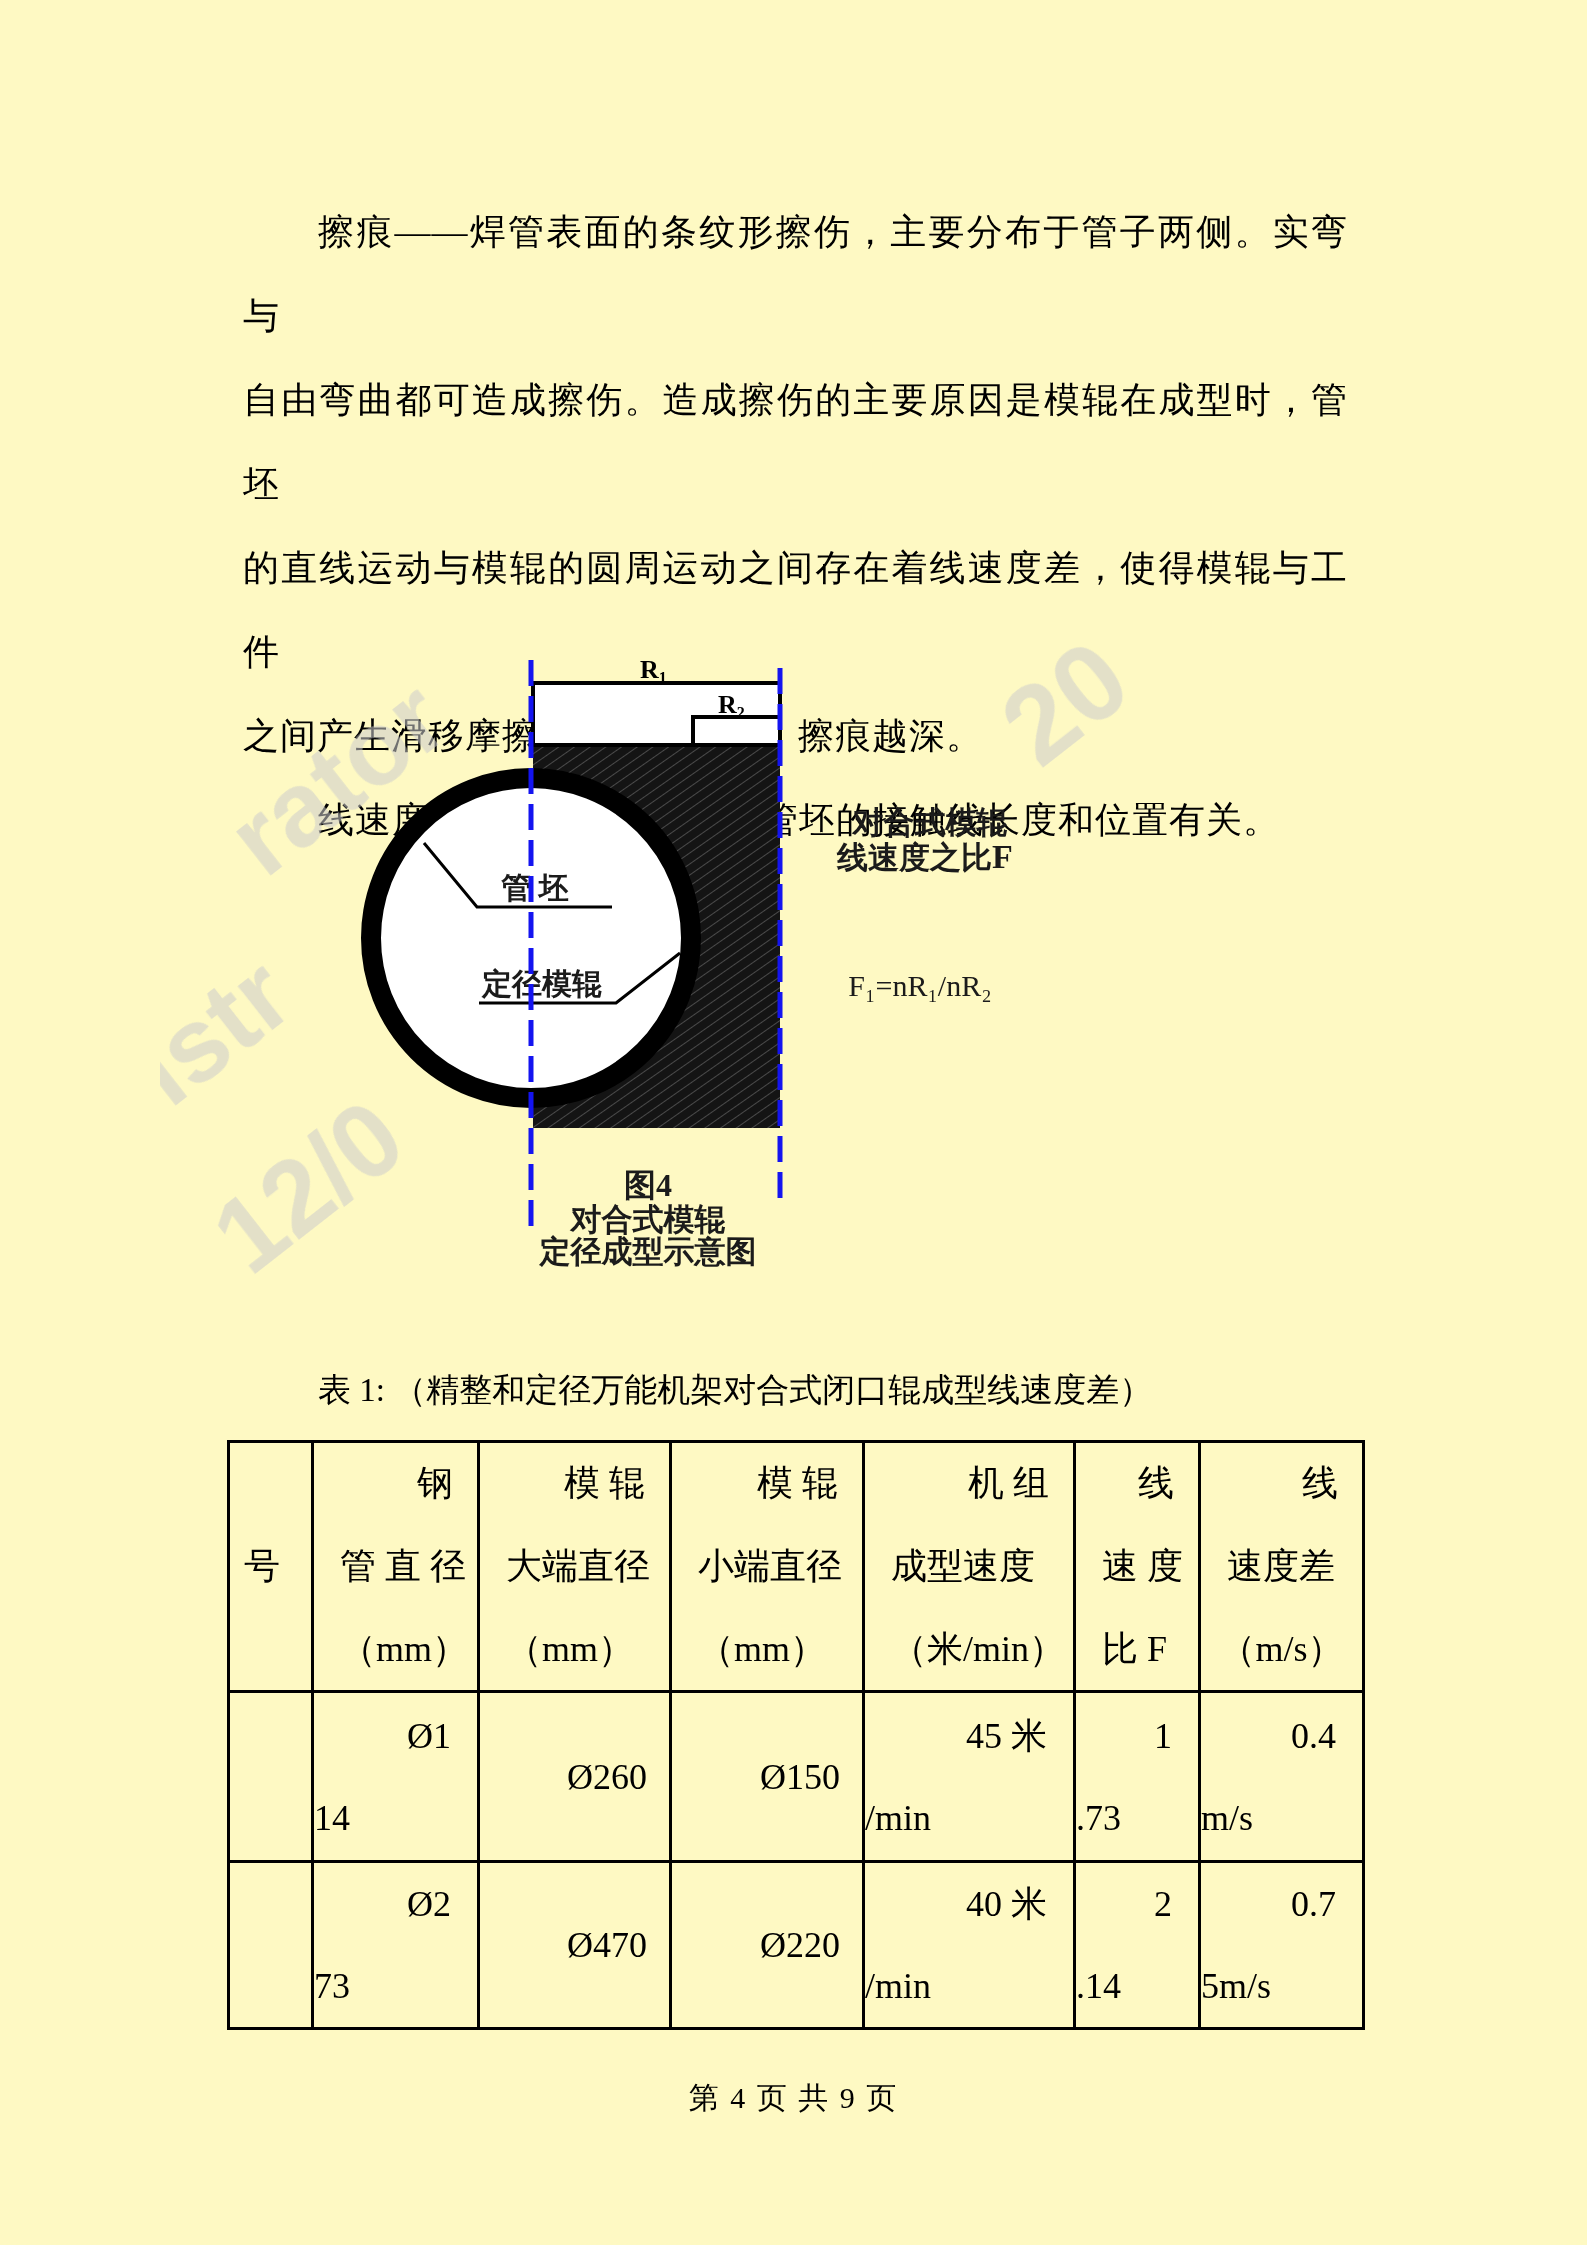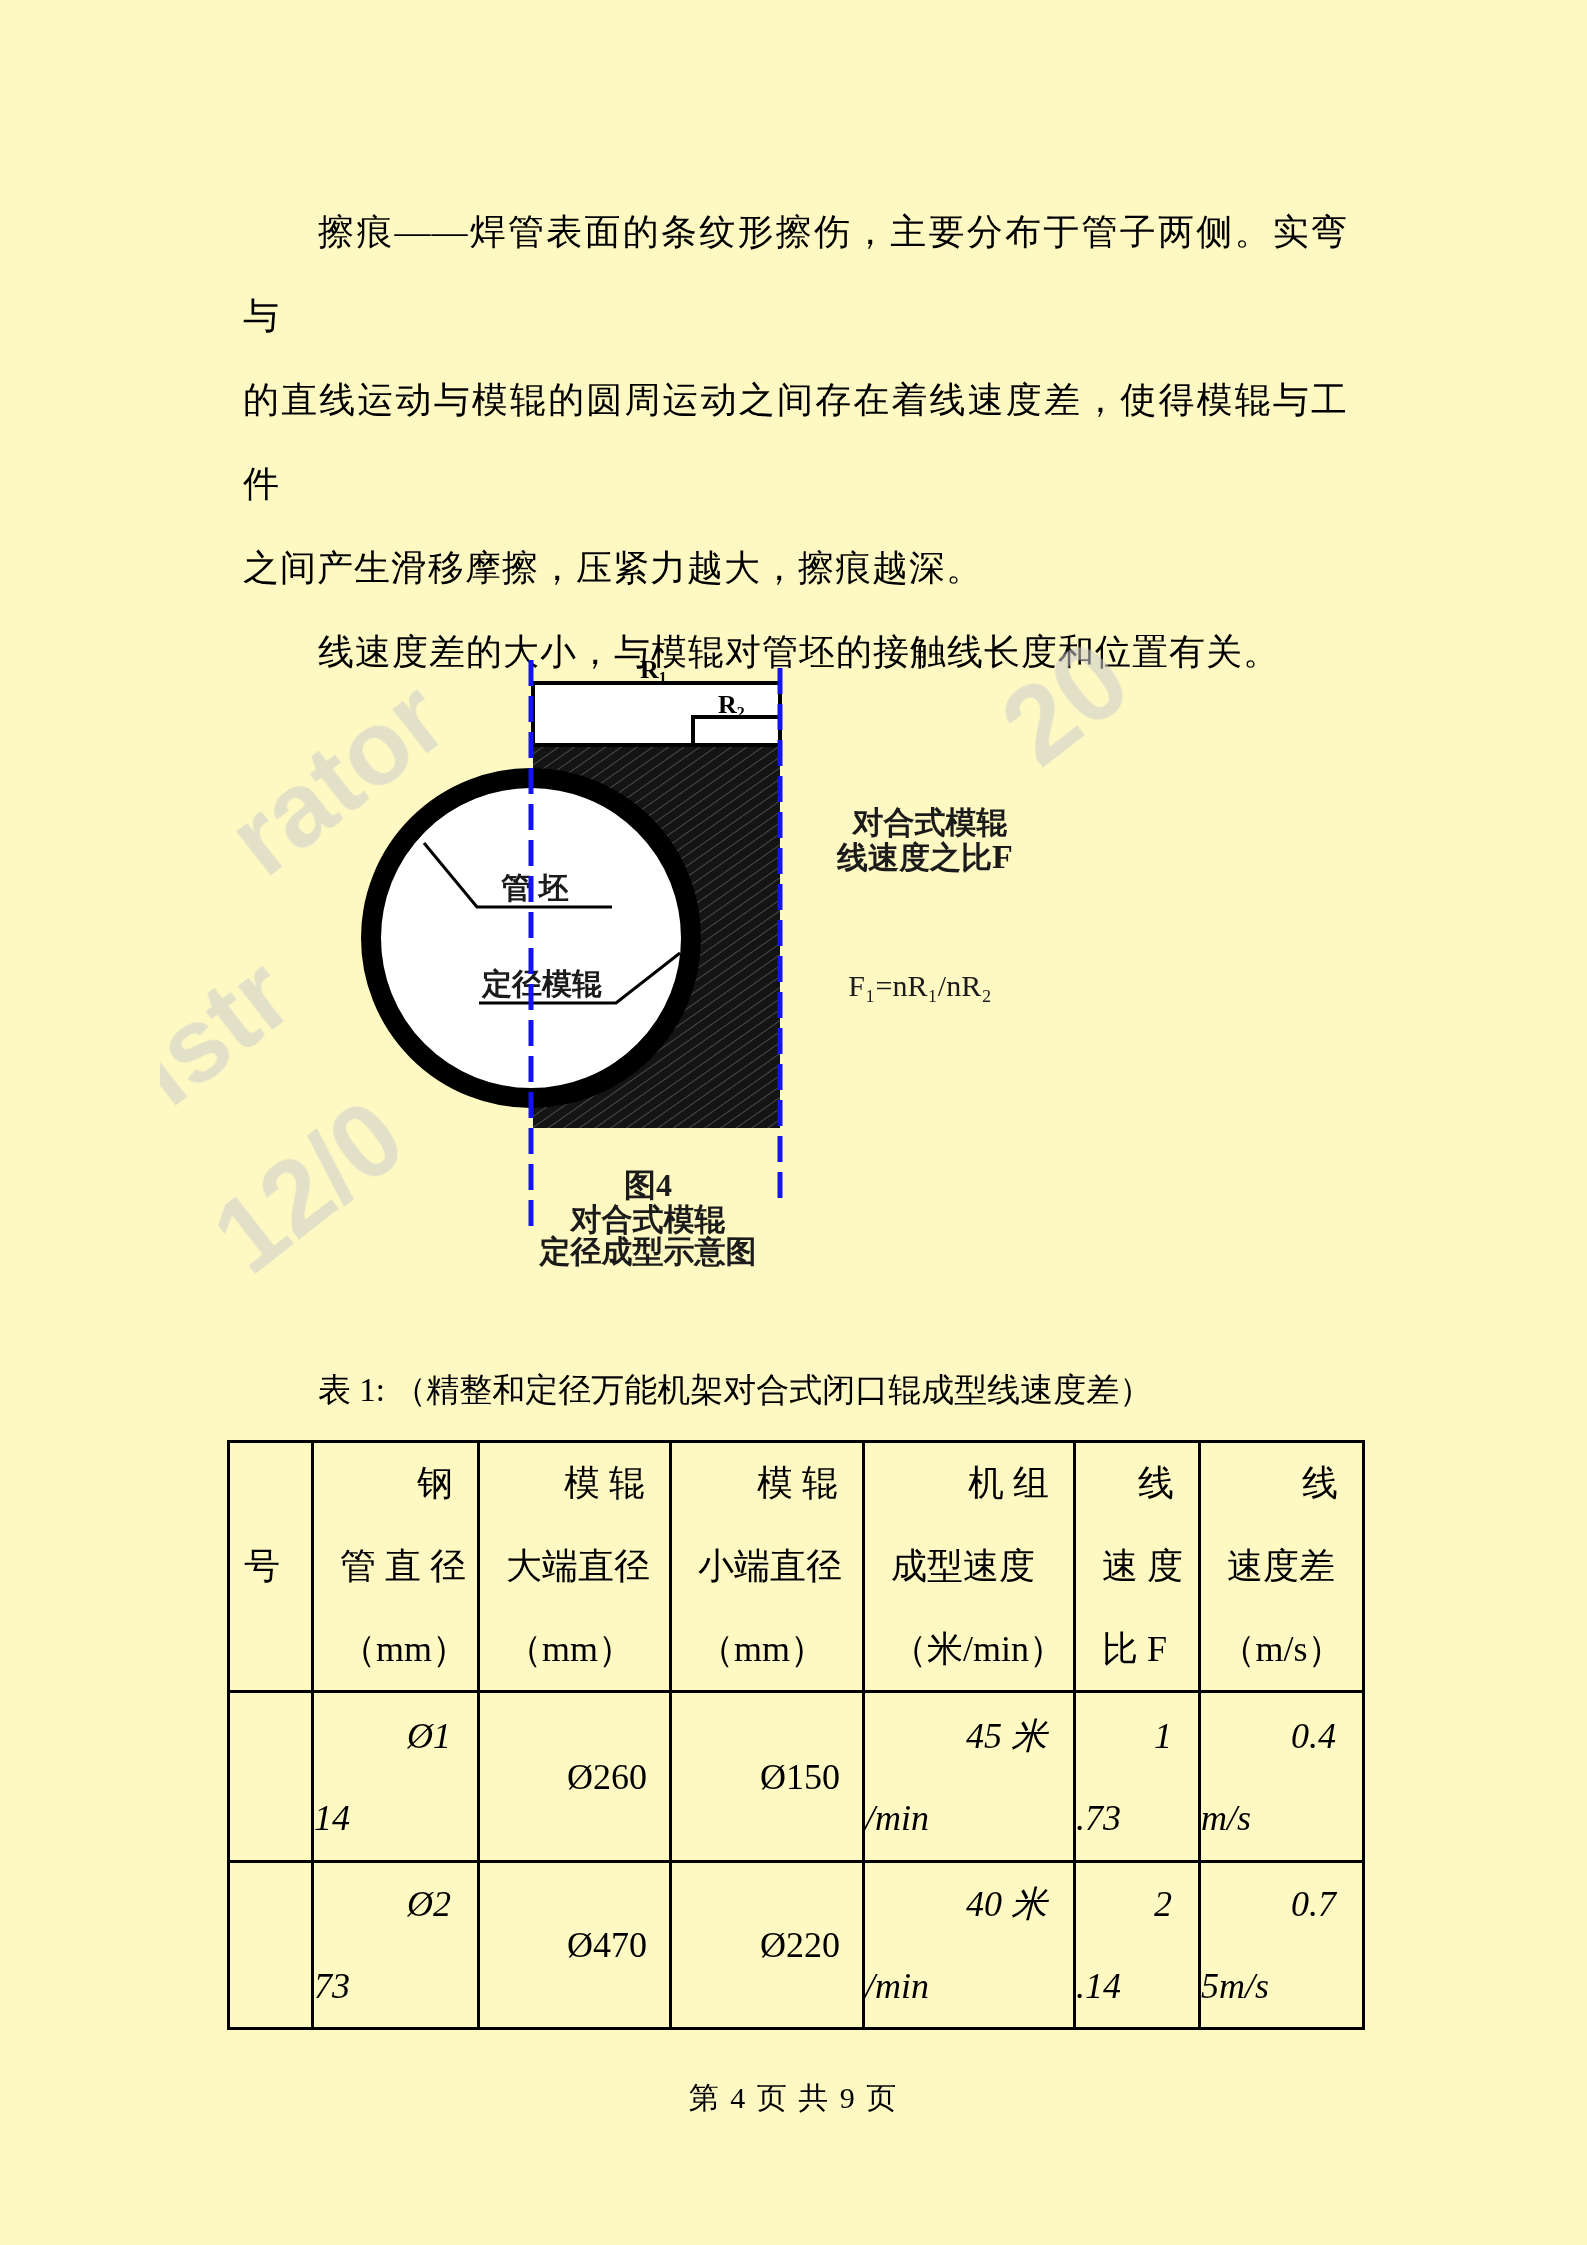--- a/index.html
+++ b/index.html
@@ -37,39 +37,40 @@
   }
   table.spec td{
     border:3px solid #000;padding:0;vertical-align:middle;overflow:hidden;
   }
   .hcell{display:flex;flex-direction:column;justify-content:center;height:244px;}
   .hl{line-height:83px;white-space:nowrap;}
   .h-r{text-align:right;padding-right:24px;}
   .h-l{text-align:left;padding-left:26px;}
   .h-c{text-align:center;}
   .seq{display:flex;align-items:center;height:244px;padding-left:14px;}
-  .dcell{display:flex;flex-direction:column;justify-content:center;height:100%;font-style:italic;}
+  .dcell{display:flex;flex-direction:column;justify-content:center;height:100%;}
   .dl{line-height:82px;white-space:nowrap;}
   .d-r{text-align:right;padding-right:26px;}
   .d-l{text-align:left;}
   .single{display:flex;align-items:center;justify-content:flex-end;height:100%;padding-right:22px;}
   tr.r1{height:170px;} tr.r2{height:167px;} tr.hr0{height:250px;}
   
   .footer{
     position:absolute;left:0;right:0;top:2078px;
     text-align:center;font-size:30px;letter-spacing:2px;
   }
 </style>
 </head>
 <body>
 
 <div class="page">
 
   <div class="body-text">
     <div class="line stretch indent">擦痕——焊管表面的条纹形擦伤，主要分布于管子两侧。实弯与</div>
+    <div class="line stretch">自由弯曲都可造成擦伤。造成擦伤的主要原因是模辊在成型时，管坯</div>
     <div class="line stretch">的直线运动与模辊的圆周运动之间存在着线速度差，使得模辊与工件</div>
     <div class="line">之间产生滑移摩擦，压紧力越大，擦痕越深。</div>
     <div class="line indent">线速度差的大小，与模辊对管坯的接触线长度和位置有关。</div>
   </div>
 
   <div class="fig">
     <svg viewBox="0 0 1040 660" xmlns="http://www.w3.org/2000/svg">
       <defs>
         <pattern id="hatch" patternUnits="userSpaceOnUse" width="9" height="9" patternTransform="rotate(55)">
           <rect width="9" height="9" fill="#141414"></rect>

